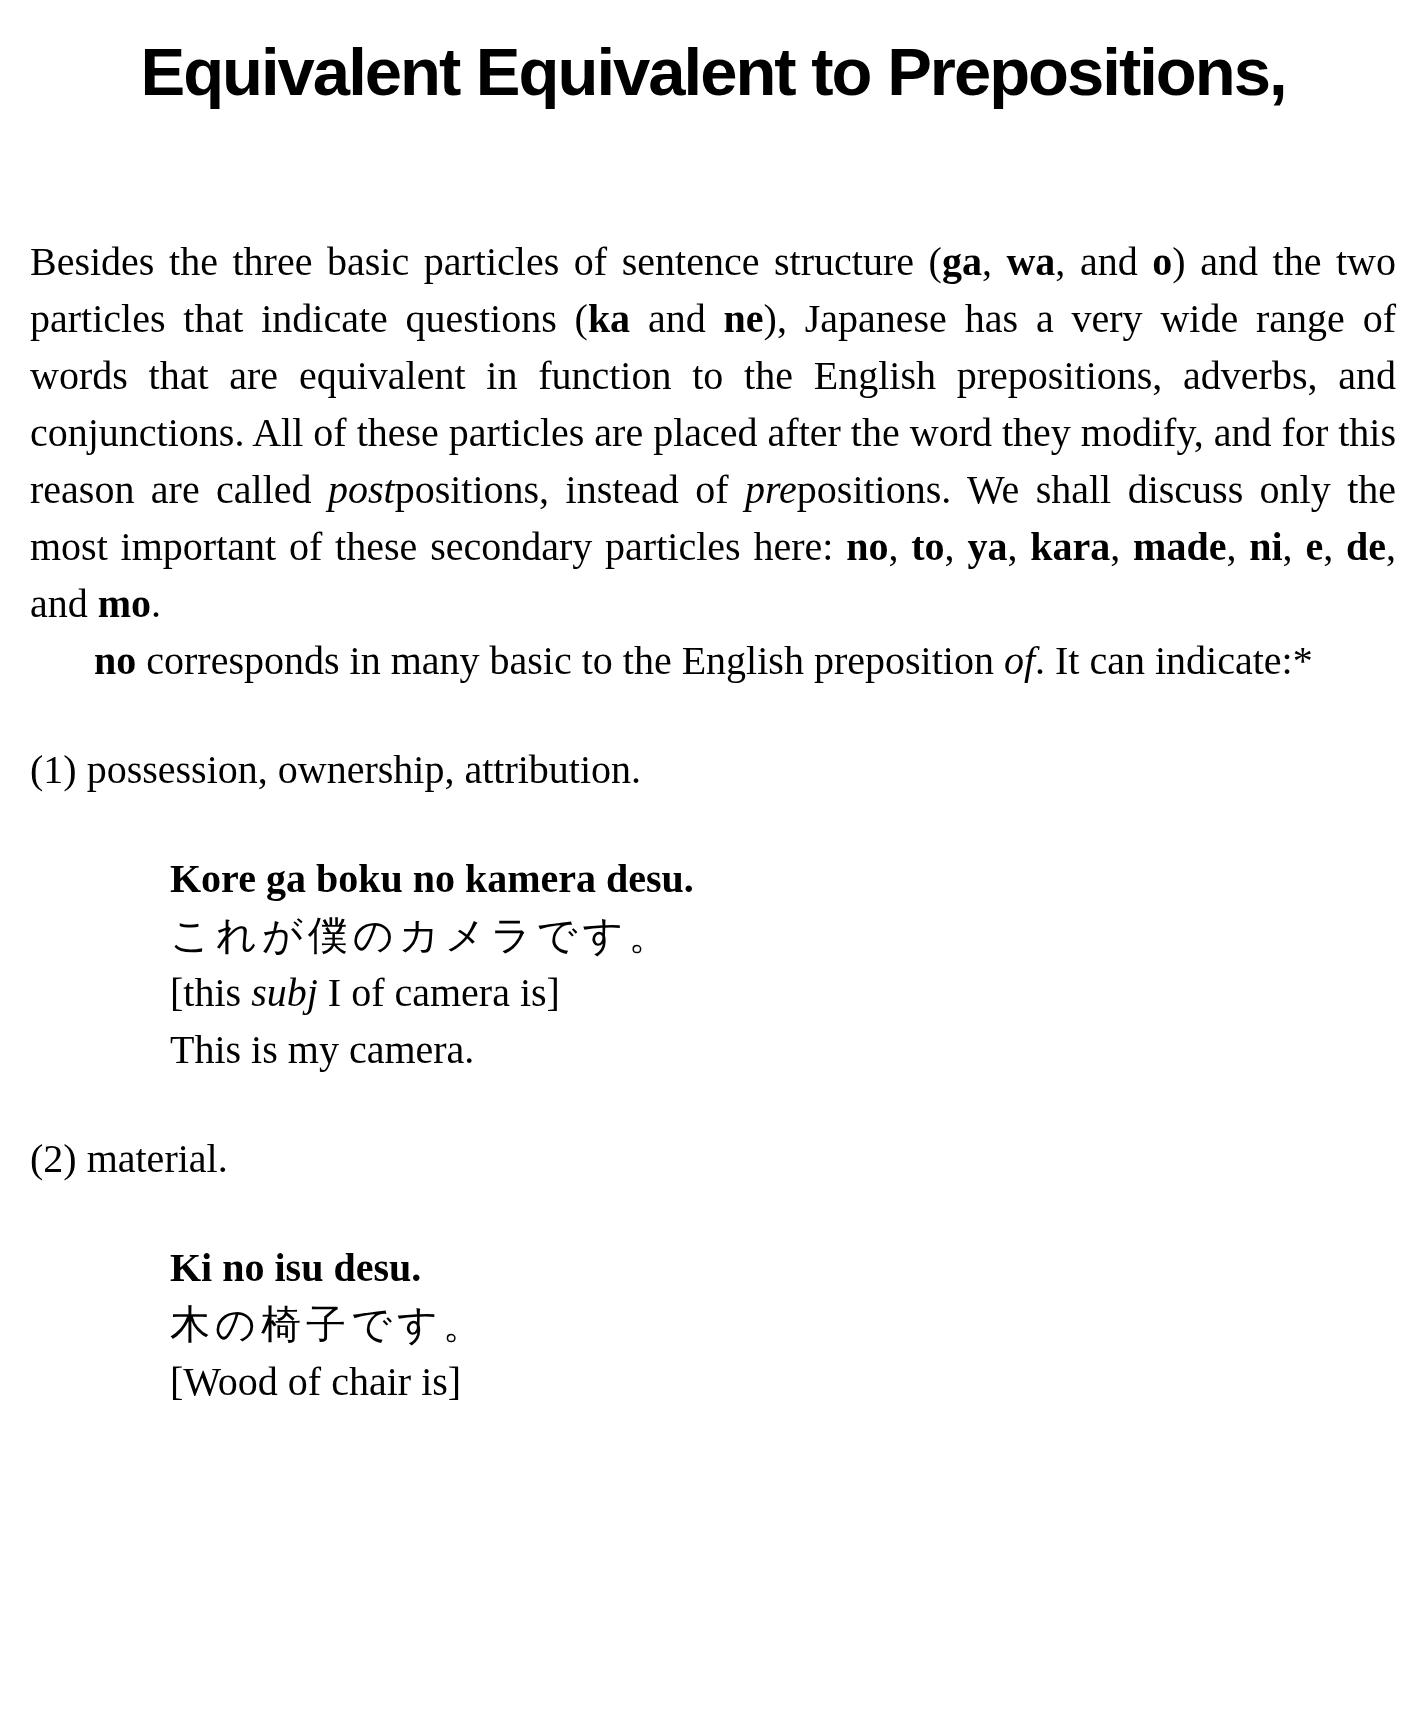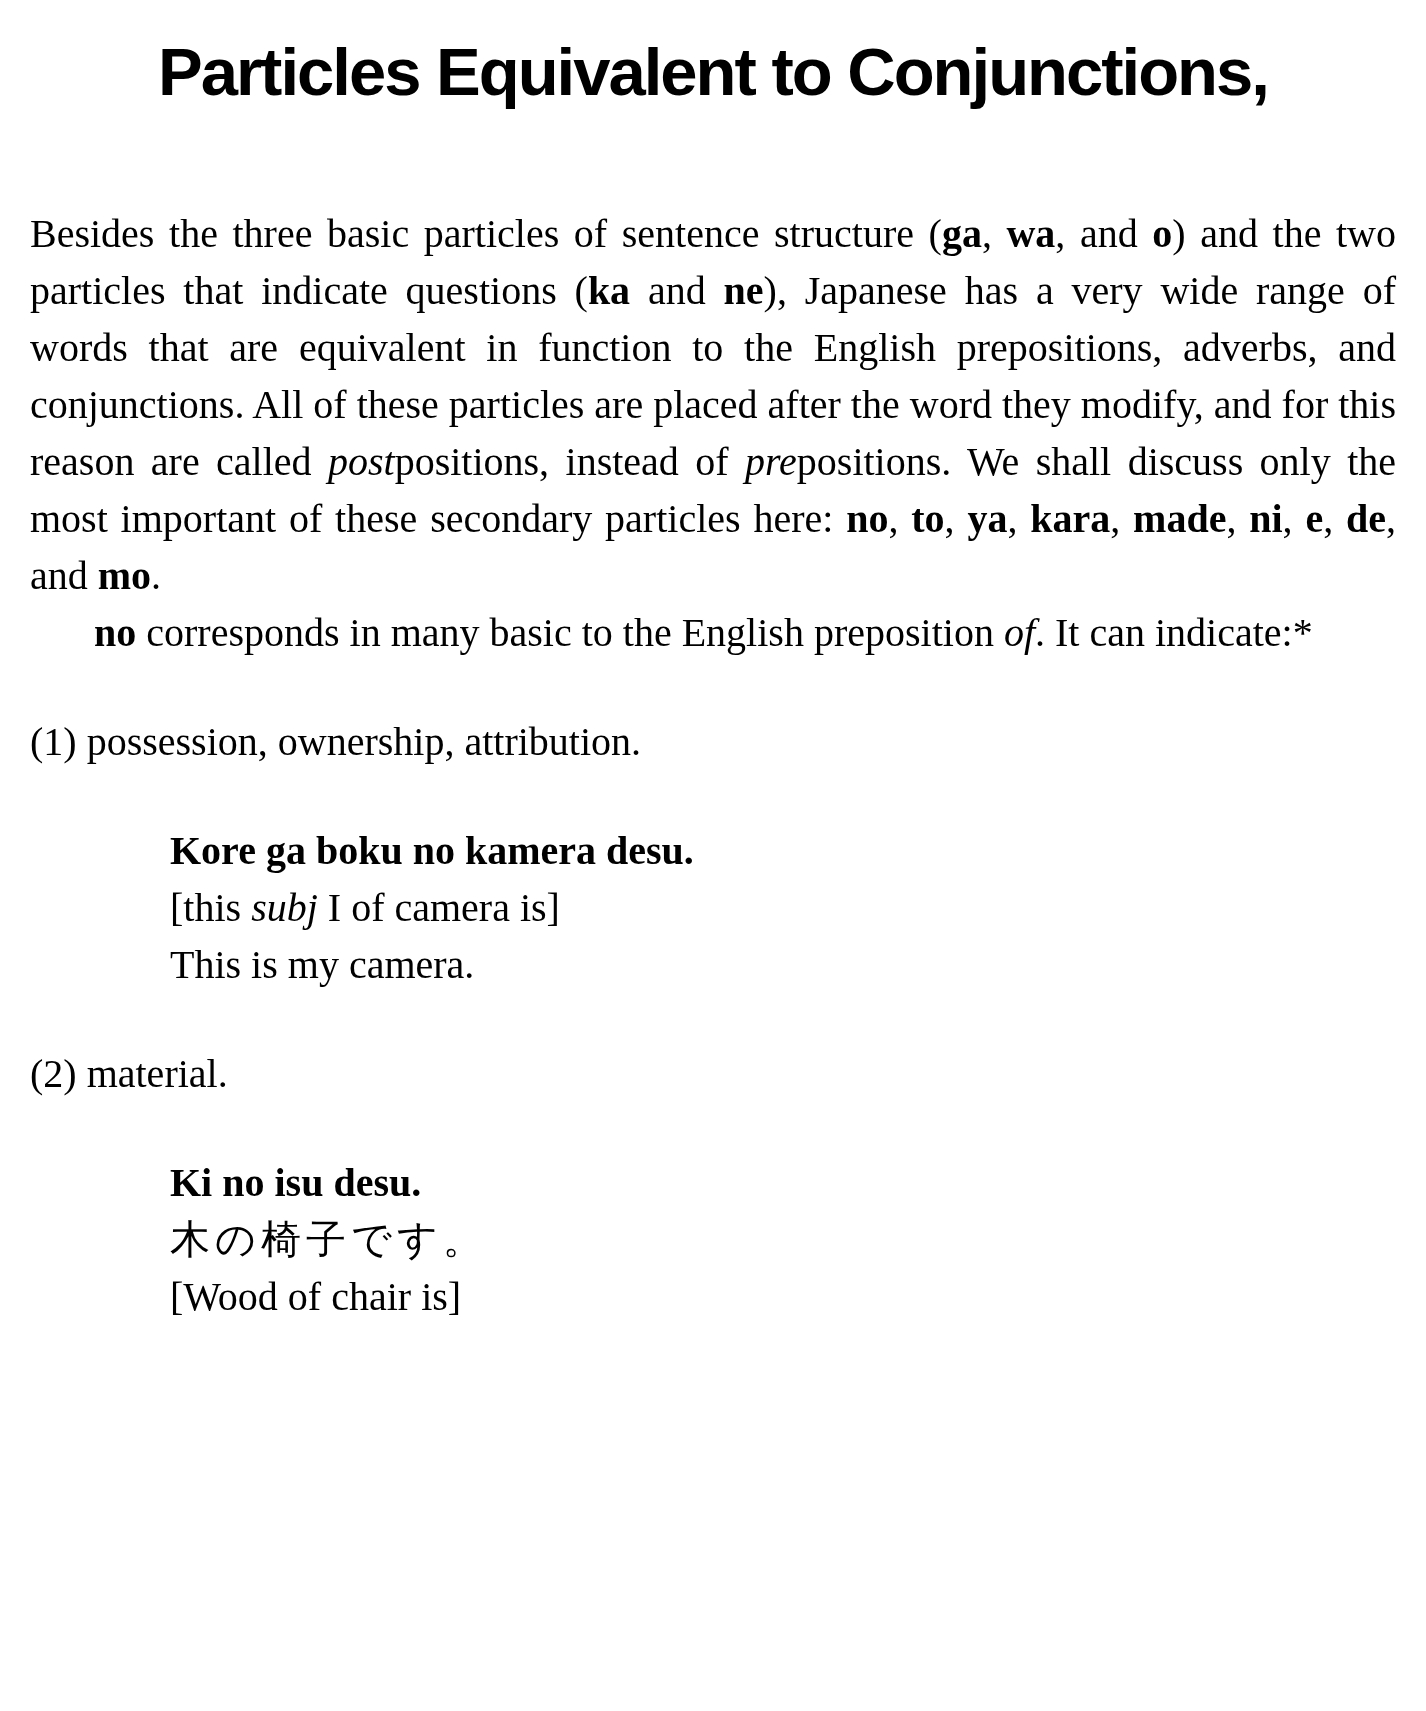--- a/index.html
+++ b/index.html
@@ -29,21 +29,21 @@
     text-align: center;
     margin: 6px 0 0 0;
   }
   .title-line { display: block; }
   .body-para {
     font-size: 40px;
     line-height: 57px;
     text-align: justify;
     margin: 0;
   }
-  .intro-para { margin-top: 84px; }
+  .intro-para { margin-top: 112px; }
   .indent-first { text-indent: 64px; }
   .section-heading {
     font-size: 40px;
     line-height: 57px;
     margin: 52px 0 0 0;
   }
   .example {
     font-size: 40px;
     line-height: 57px;
     margin: 52px 0 0 140px;
@@ -53,31 +53,32 @@
   .seg-plain { }
   .seg-bold { font-weight: 700; }
   .seg-italic { font-style: italic; }
 </style>
 </head>
 <body>
 
 <main class="page">
 
   <h1 class="title">
-    <span class="title-line">Particles Equivalent to Conjunctions,</span>
+    <span class="title-line">Equivalent Equivalent to Prepositions,</span>
   </h1>
 
   <p class="body-para intro-para"><span class="seg-plain">Besides the three basic particles of sentence structure (</span><span class="seg-bold">ga</span><span class="seg-plain">, </span><span class="seg-bold">wa</span><span class="seg-plain">, and </span><span class="seg-bold">o</span><span class="seg-plain">) and the two particles that indicate questions (</span><span class="seg-bold">ka</span><span class="seg-plain"> and </span><span class="seg-bold">ne</span><span class="seg-plain">), Japanese has a very wide range of words that are equivalent in function to the English prepositions, adverbs, and conjunctions. All of these particles are placed after the word they modify, and for this reason are called </span><span class="seg-italic">post</span><span class="seg-plain">positions, instead of </span><span class="seg-italic">pre</span><span class="seg-plain">positions. We shall discuss only the most important of these secondary particles here: </span><span class="seg-bold">no</span><span class="seg-plain">, </span><span class="seg-bold">to</span><span class="seg-plain">, </span><span class="seg-bold">ya</span><span class="seg-plain">, </span><span class="seg-bold">kara</span><span class="seg-plain">, </span><span class="seg-bold">made</span><span class="seg-plain">, </span><span class="seg-bold">ni</span><span class="seg-plain">, </span><span class="seg-bold">e</span><span class="seg-plain">, </span><span class="seg-bold">de</span><span class="seg-plain">, and </span><span class="seg-bold">mo</span><span class="seg-plain">.</span></p>
 
   <p class="body-para indent-first"><span class="seg-bold">no</span><span class="seg-plain"> corresponds in many basic to the English preposition </span><span class="seg-italic">of</span><span class="seg-plain">. It can indicate:*</span></p>
 
   <div class="section-heading">(1) possession, ownership, attribution.</div>
 
   <div class="example">
     <div class="ex-romaji">Kore ga boku no kamera desu.</div>
+    <div class="ex-japanese">これが僕のカメラです。</div>
     <div class="ex-gloss"><span class="seg-plain">[this </span><span class="seg-italic">subj</span><span class="seg-plain"> I of camera is]</span></div>
     <div class="ex-translation">This is my camera.</div>
   </div>
 
   <div class="section-heading">(2) material.</div>
 
   <div class="example">
     <div class="ex-romaji">Ki no isu desu.</div>
     <div class="ex-japanese">木の椅子です。</div>
     <div class="ex-gloss"><span class="seg-plain">[Wood of chair is]</span></div>

